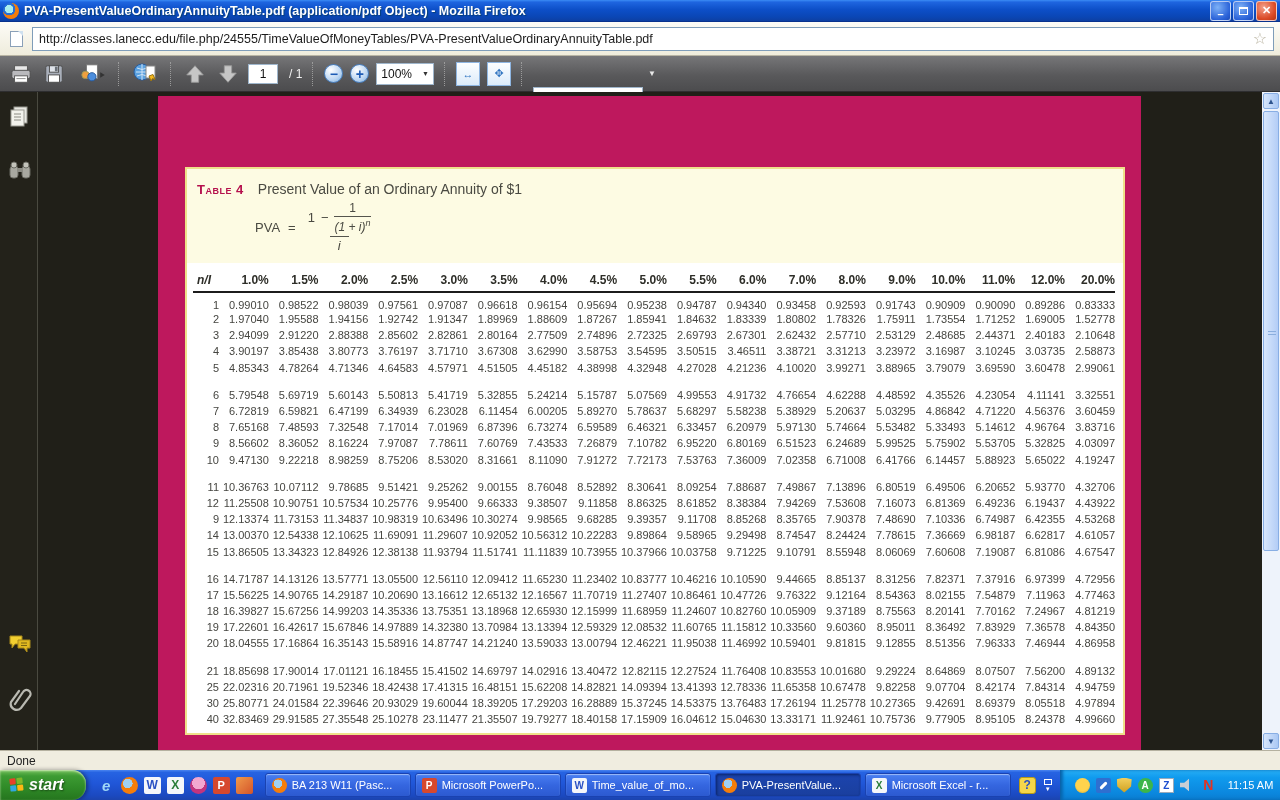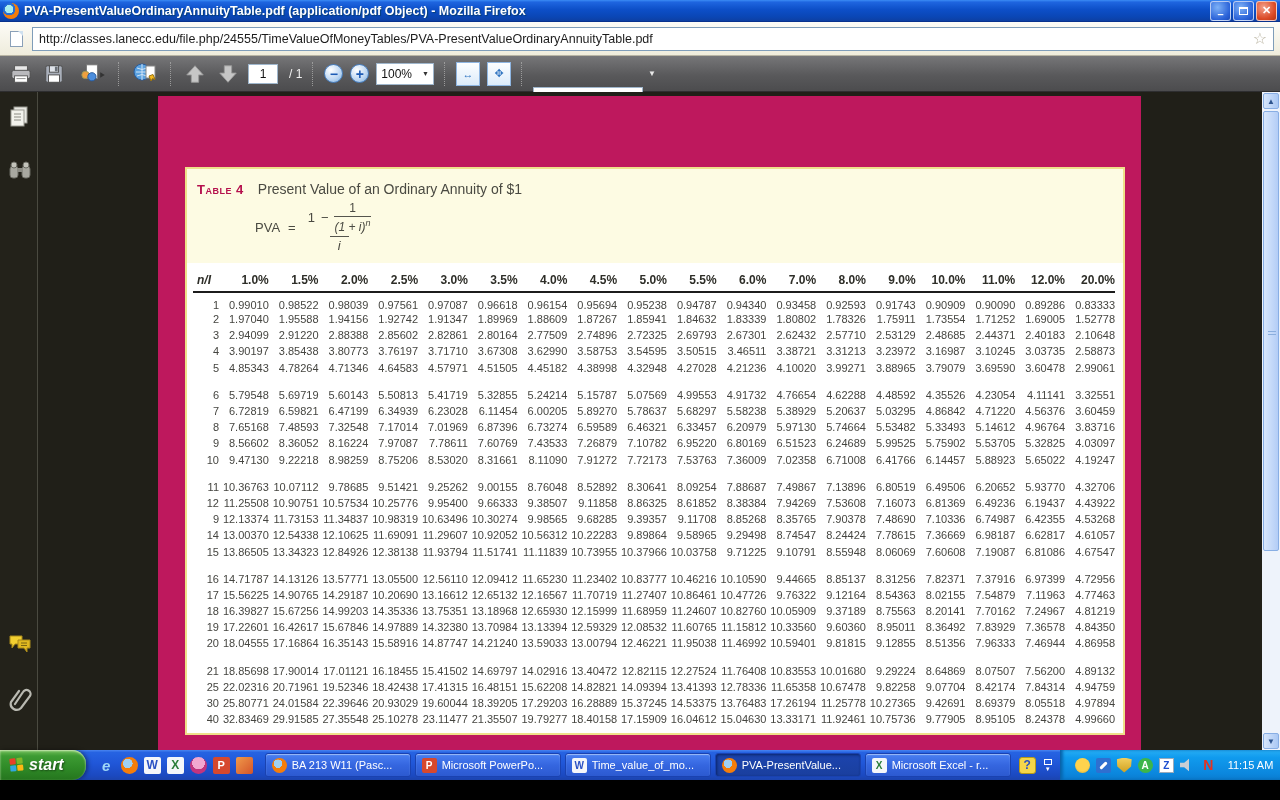--- a/index.html
+++ b/index.html
@@ -833,20 +833,23 @@
       </div>
     </div>
 
     <div class="vscroll">
       <div class="sarrow up">▲</div>
       <div class="sthumb"></div>
       <div class="sarrow down">▼</div>
     </div>
   </div>
 
+  <div class="statusbar">
+    <span>Done</span>
+  </div>
 
   <div class="taskbar">
     <div class="startbtn">
       <span class="flag">
           <i></i>
           <i></i>
           <i></i>
           <i></i>
         </span>
       <span>start</span>

